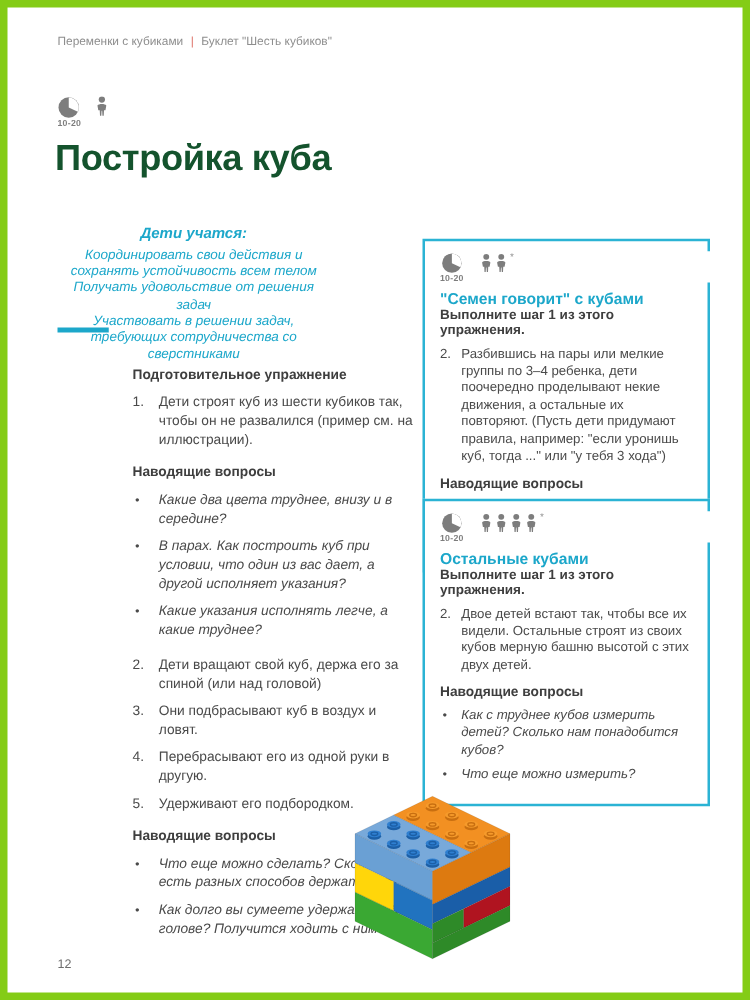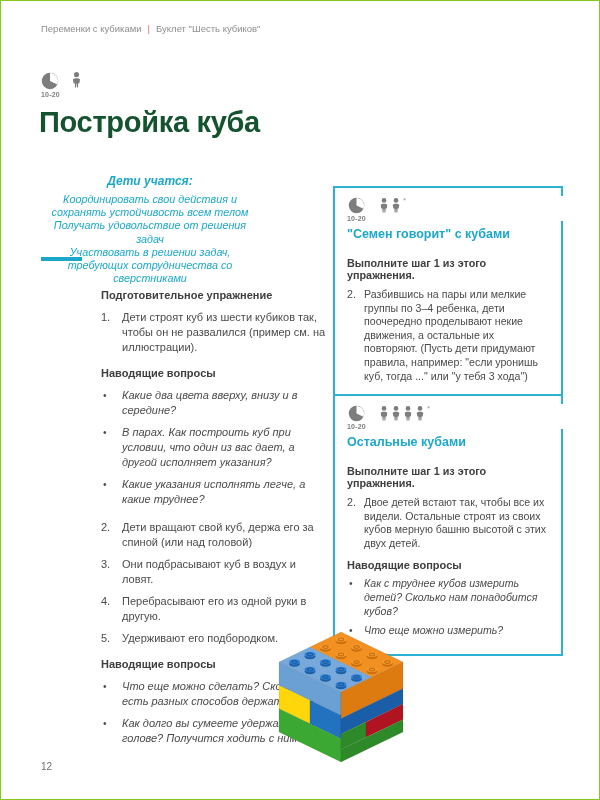--- a/index.html
+++ b/index.html
@@ -1,19 +1,19 @@
 <!DOCTYPE html>
 <html><head>
 <meta charset="utf-8">
 <style>
   * { box-sizing: border-box; }
   html,body { margin:0; padding:0; background:#fff; }
   .page {
     position:relative; width:600px; height:800px; background:#fff;
-    border:1px solid #84cc16; overflow:hidden;
+    border:6px solid #84cc16; overflow:hidden;
     font-family:"Liberation Sans", sans-serif; color:#4a4a4a;
   }
   
   .hdr { position:absolute; left:40px; top:22px; font-size:9.5px; color:#8e8e8e; }
   .hdr .pipe { color:#de7268; margin:0 6px; }
   
   .meta { position:absolute; left:40px; top:71px; display:flex; gap:11px; align-items:flex-start; }
   .clockwrap { display:flex; flex-direction:column; align-items:center; }
   .clockwrap .dur { font-size:7px; font-weight:bold; color:#7d7d7d; margin-top:1px; letter-spacing:0.2px; }
   .person { fill:#7d7d7d; }
@@ -35,21 +35,21 @@
   .row.b { font-style:italic; }
   .row.b .n { font-size:10px; padding-left:2px; }
   .gap-top { margin-top:13px; }
   .qh { margin-top:12px; }
   
   .sidebox { position:absolute; left:332px; width:230px; min-height:190px; background:#fff;
              border:2px solid #2bb3d4; padding:9px 12px 10px; }
   .sidebox .border-gap { position:absolute; right:-4px; top:8px; width:8px; height:25px; background:#fff; }
   .bi { display:flex; gap:13px; align-items:flex-start; }
   .bt { color:#1ca7ca; font-weight:bold; font-size:12.5px; margin-top:5px; }
-  .bs { color:#3e3e3e; font-weight:bold; font-size:10.8px; margin:16px 0 7px; }
+  .bs { color:#3e3e3e; font-weight:bold; font-size:10.8px; margin:0 0 7px; }
   .sidebox .row { font-size:10.6px; line-height:13.6px; margin-bottom:6px; }
   .sidebox .row .n { width:17px; }
   .sidebox .qh { font-size:11px; font-weight:bold; color:#3e3e3e; margin:9px 0 6px; }
   #box1 { top:185px; } #box2 { top:393px; }
   
   .cube { position:absolute; left:274px; top:627px; }
   
   .pagenum { position:absolute; left:40px; top:760px; font-size:10px; color:#6e6e6e; }
 </style>
 </head>
@@ -94,21 +94,21 @@
     <div class="h2">Подготовительное упражнение</div>
     <div class="row">
       <span class="n">1.</span>
       <span>Дети строят куб из шести кубиков так, чтобы он не развалился (пример см. на иллюстрации).</span>
     </div>
     <div class="h2 qh">Наводящие вопросы</div>
     <div>
 
         <div class="row b">
           <span class="n">•</span>
-          <span>Какие два цвета вверху, внизу и в середине?</span>
+          <span>Какие два цвета труднее, внизу и в середине?</span>
         </div>
 
         <div class="row b">
           <span class="n">•</span>
           <span>В парах. Как построить куб при условии, что один из вас дает, а другой исполняет указания?</span>
         </div>
 
         <div class="row b">
           <span class="n">•</span>
           <span>Какие указания исполнять легче, а какие труднее?</span>

